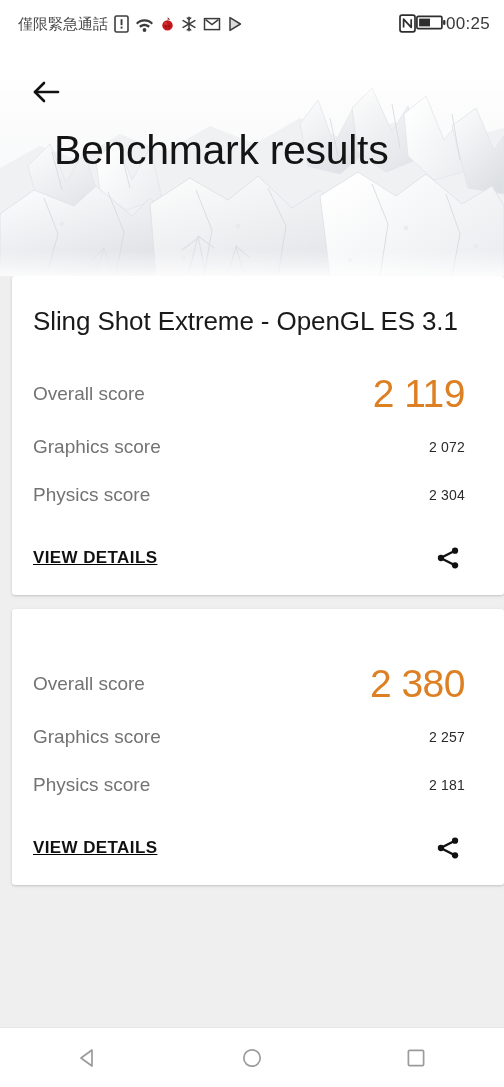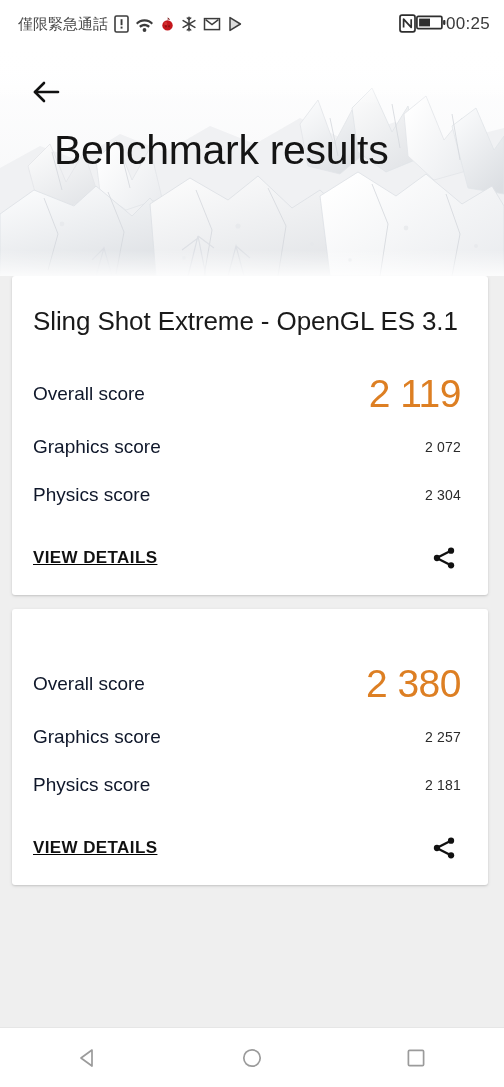--- a/index.html
+++ b/index.html
@@ -119,25 +119,25 @@
   .cards {
     position: absolute;
     top: 276px; left: 0;
     width: 504px;
     bottom: 60px;
     overflow: hidden;
   }
 
   .card {
     position: relative;
-    margin: 0 16px 14px 12px;
+    margin: 0 0 14px 12px;
     background: #ffffff;
     border-radius: 3px;
     box-shadow: 0 1px 2px rgba(0,0,0,0.13), 0 1px 4px rgba(0,0,0,0.07);
-    padding: 26px 27px 0 21px;
+    padding: 26px 39px 0 21px;
   }
   .card:first-child { margin-top: 0; }
 
   .card-title {
     font-size: 26px;
     line-height: 39px;
     font-weight: 400;
     color: #1a1a1a;
     letter-spacing: -0.1px;
     padding-bottom: 4px;
@@ -148,21 +148,21 @@
   .score-row {
     display: flex;
     align-items: center;
     justify-content: space-between;
     height: 48px;
   }
   .score-row.overall { height: 58px; }
 
   .score-label {
     font-size: 19px;
-    color: #0f172a;
+    color: #737373;
     font-weight: 400;
   }
   .score-value {
     font-size: 14px;
     color: #2b2b2b;
     font-weight: 400;
     letter-spacing: 0.2px;
   }
   .score-value.big {
     font-size: 39px;

